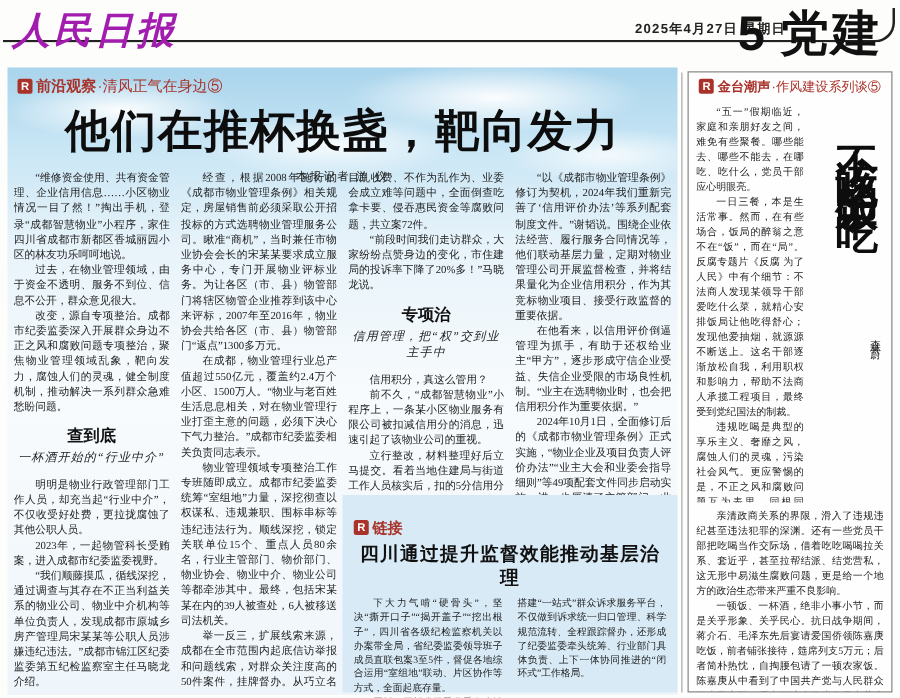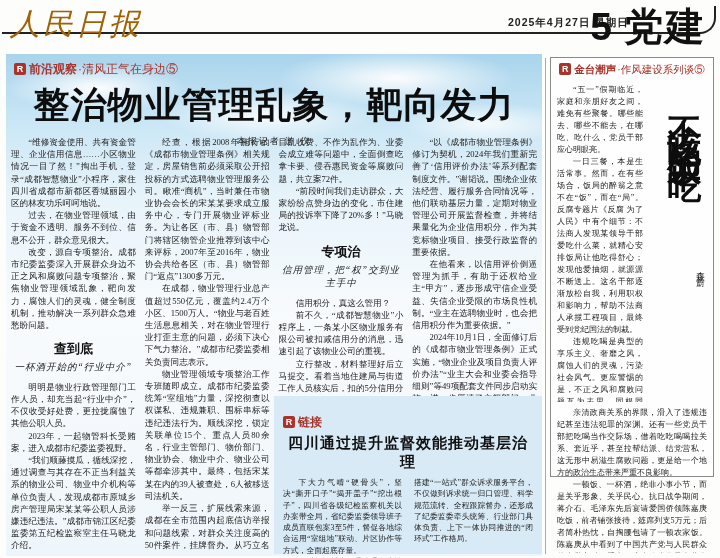--- a/index.html
+++ b/index.html
@@ -5,22 +5,22 @@
   html,body{margin:0;padding:0;}
   body{width:720px;height:558px;overflow:hidden;background:#fdfdfb;
        font-family:"Liberation Serif","DejaVu Serif",serif;color:#1a1a1a;position:relative;}
   .page{position:absolute;inset:0;}
 
   
   .hdr{position:absolute;top:0;left:0;width:720px;height:52px;}
   .hdr-rule{position:absolute;left:2px;top:6px;width:712px;height:26px;
             border-bottom:2px solid #222;border-right:2px solid #222;
             border-bottom-right-radius:16px;}
-  .mast-logo{position:absolute;left:10px;top:4px;font-size:30px;font-weight:normal;
-             font-style:italic;letter-spacing:3px;color:#a16207;
+  .mast-logo{position:absolute;left:10px;top:4px;font-size:30px;font-weight:bold;
+             font-style:italic;letter-spacing:3px;color:#a21caf;
              font-family:"Liberation Serif",serif;text-align:center;}
   .issue-date{position:absolute;left:508px;top:16px;font-size:10.5px;letter-spacing:1px;
               font-family:"Liberation Sans",sans-serif;font-weight:bold;color:#222;}
   .pageno{position:absolute;right:14px;top:0px;font-size:39px;font-weight:bold;
           font-family:"Liberation Sans",sans-serif;color:#111;letter-spacing:2px;}
   .pageno .num{margin-right:10px;}
 
   
   .vrule{position:absolute;left:545px;top:58px;width:1px;height:496px;background:#aaa;}
 
@@ -54,21 +54,21 @@
   .linkbox{position:absolute;left:268px;top:342px;width:268px;height:158px;
            background:#d7eaf6;padding:18px 9px;box-sizing:border-box;z-index:5;}
   .lb-head{font:bold 12px "Liberation Sans",sans-serif;color:#a9332a;}
   .lb-title{font:bold 15px "Liberation Sans",sans-serif;color:#111;text-align:center;
             margin:3px 0 5px;letter-spacing:1px;}
   .lb-cols{column-count:2;column-gap:12px;column-fill:auto;height:104px;overflow:hidden;
            font-size:7.8px;line-height:1.45;text-align:justify;color:#222;}
   .lb-cols p{margin:0;text-indent:2em;}
 
   
-  .side{position:absolute;left:550px;top:57px;width:164px;height:420px;
+  .side{position:absolute;left:550px;top:57px;width:164px;height:497px;
         border:1px solid #8a8a8a;box-sizing:border-box;background:#fefefe;
         padding:5px 6px 4px;}
   .side .kicker{padding:0;text-align:center;font-size:10.5px;white-space:nowrap;}
   .side-main{display:flex;margin-top:7px;height:318px;overflow:hidden;}
   .side-text{width:86px;font-size:8px;line-height:1.5;text-align:justify;
              overflow:hidden;color:#1c1c1c;}
   .side-text p{margin:0;text-indent:2em;}
   .vert{flex:1;writing-mode:vertical-rl;display:flex;padding-top:6px;}
   .vhead{font-size:34px;font-weight:bold;letter-spacing:9px;color:#0d0d0d;
          font-family:"Liberation Serif",serif;margin-left:6px;}
@@ -90,21 +90,21 @@
       <span class="num">5</span><span>党建</span>
     </div>
   </div>
 
   <div class="vrule"></div>
 
   <section class="main">
     <div class="kicker">
       <span class="rbadge">R</span><b>前沿观察</b><span>·清风正气在身边⑤</span>
     </div>
-    <h1 class="headline">整治物业管理乱象，靶向发力</h1>
+    <h1 class="headline">他们在推杯换盏，靶向发力</h1>
     <div class="byline">本报记者 游 仪</div>
 
     <div class="bodycols">
 
     <div class="p">“维修资金使用、共有资金管理、企业信用信息……小区物业情况一目了然！”掏出手机，登录“成都智慧物业”小程序，家住四川省成都市新都区香城丽园小区的林友功乐呵呵地说。</div>
         <div class="p">过去，在物业管理领域，由于资金不透明、服务不到位、信息不公开，群众意见很大。</div>
         <div class="p">改变，源自专项整治。成都市纪委监委深入开展群众身边不正之风和腐败问题专项整治，聚焦物业管理领域乱象，靶向发力，腐蚀人们的灵魂，健全制度机制，推动解决一系列群众急难愁盼问题。</div>
         <div class="h2">查到底</div>
         <div class="h3">一杯酒开始的“行业中介”</div>
         <div class="p">明明是物业行政管理部门工作人员，却充当起“行业中介”，不仅收受好处费，更拉拢腐蚀了其他公职人员。</div>

